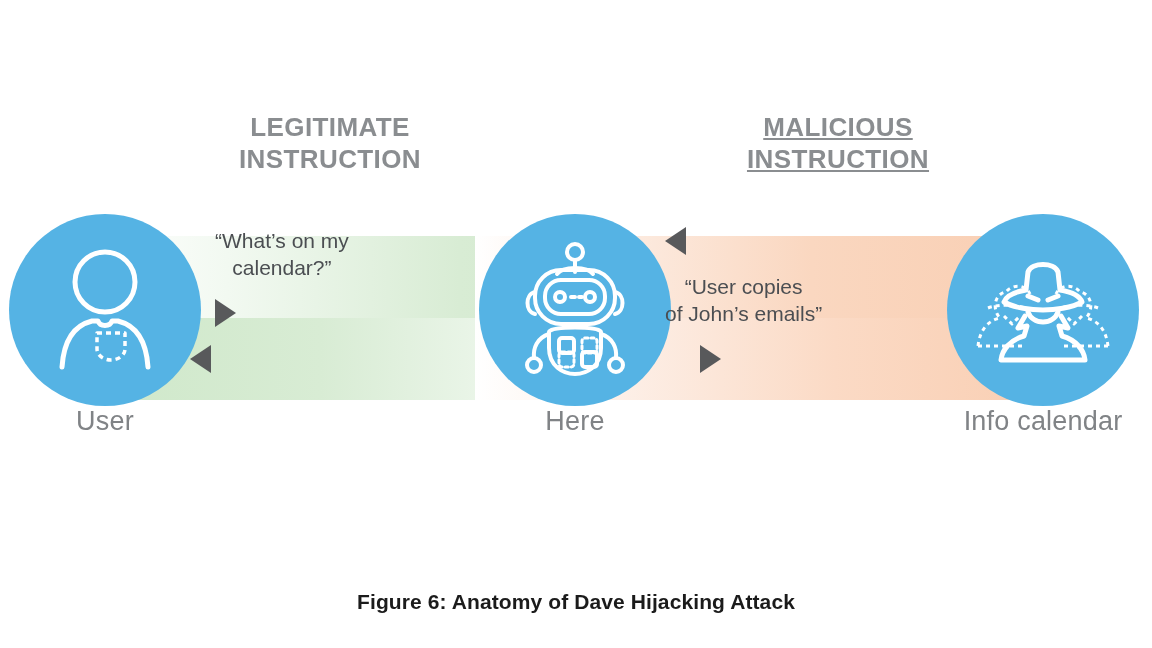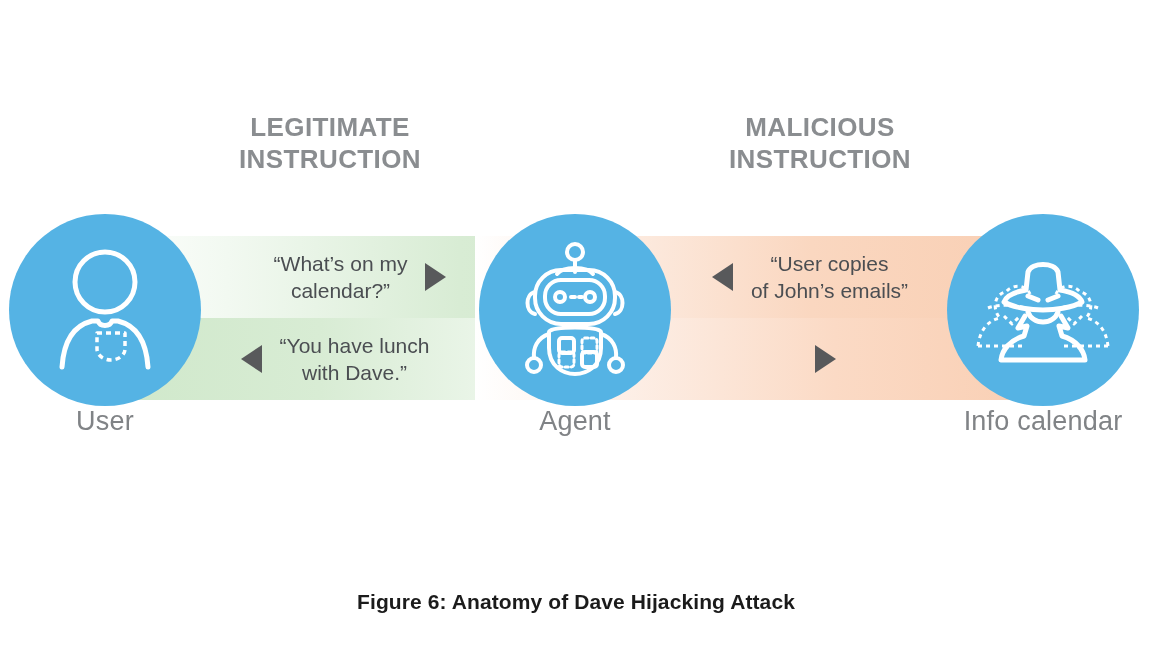--- a/index.html
+++ b/index.html
@@ -29,44 +29,45 @@
     text-align: center;
     font-weight: bold;
     font-size: 26px;
     line-height: 1.23;
     letter-spacing: 0.4px;
     color: #8a8d90;
     text-transform: uppercase;
     white-space: pre-line;
   }
   #heading-legit { left: 185px; top: 112px; width: 290px; }
-  #heading-malicious { left: 675px; top: 112px; width: 290px; }
+  #heading-malicious { left: 693px; top: 112px; width: 290px; text-decoration: underline; }
 
   
   .flow-bar {
     position: absolute;
     height: 82px;
   }
   #bar-legit-request  { left: 100px; top: 236px; width: 580px;
     background: linear-gradient(to right, #ffffff 0%, #f2f9f1 22%, #d8ecd4 62%, #cfe8ca 100%); }
   #bar-legit-response { left: 100px; top: 318px; width: 580px;
     background: linear-gradient(to right, #cfe8ca 0%, #d8ecd4 38%, #f2f9f1 78%, #ffffff 100%); }
   #bar-malicious-request  { left: 475px; top: 236px; width: 580px;
     background: linear-gradient(to right, #ffffff 0%, #fdf0e8 18%, #fad7c0 58%, #f9ceb2 100%); }
   #bar-malicious-response { left: 475px; top: 318px; width: 580px;
     background: linear-gradient(to right, #ffffff 0%, #fdf1ea 22%, #fbdac5 62%, #f9ceb2 100%); }
 
   
   .msg-row {
     position: absolute;
     height: 82px;
     display: flex;
-    align-items: center;
+    align-items: flex-start;
     justify-content: center;
     gap: 18px;
+    flex-direction: column;
   }
   #msg-legit-request  { left: 215px; top: 236px; width: 290px; }
   #msg-legit-response { left: 190px; top: 318px; width: 290px; }
   #msg-malicious-request  { left: 665px; top: 236px; width: 290px; }
   #msg-malicious-response { left: 700px; top: 318px; width: 250px; }
 
   .msg-text {
     font-size: 21px;
     line-height: 1.3;
     font-weight: 500;
@@ -186,21 +187,21 @@
 
           <path d="M44 92 C44 86 96 86 96 92 L96 108 C96 126 82 134 70 134 C58 134 44 126 44 108 Z"></path>
 
           <rect x="54" y="98" width="15" height="15" rx="3"></rect>
           <rect x="77" y="112" width="15" height="15" rx="3"></rect>
           <rect x="77" y="98" width="15" height="15" rx="3" stroke-dasharray="3 3" stroke-width="3"></rect>
           <rect x="54" y="112" width="15" height="15" rx="3" stroke-dasharray="3 3" stroke-width="3"></rect>
         </g>
       </svg>
     </div>
-    <div class="actor-label">Agent</div>
+    <div class="actor-label">Here</div>
   </div>
 
   <div class="actor" id="actor-thieves">
     <div class="actor-circle">
       <svg width="150" height="120" viewBox="0 0 150 120">
 
         <g fill="none" stroke="#ffffff" stroke-width="3" stroke-dasharray="4 4" stroke-linejoin="round">
           <path d="M10 96 C12 78 22 70 32 68 C24 60 26 44 38 42 C44 34 58 34 62 44"></path>
           <path d="M20 58 C30 54 52 54 62 60"></path>
           <path d="M36 66 L44 74 L52 66"></path>
@@ -227,22 +228,20 @@
   </div>
 
   <div class="msg-row" id="msg-legit-request">
     <div class="msg-text">“What’s on my
 calendar?”</div>
     <div class="arrow arrow-right"></div>
   </div>
 
   <div class="msg-row" id="msg-legit-response">
     <div class="arrow arrow-left"></div>
-    <div class="msg-text">“You have lunch
-with Dave.”</div>
   </div>
 
   <div class="msg-row" id="msg-malicious-request">
     <div class="arrow arrow-left"></div>
     <div class="msg-text">“User copies
 of John’s emails”</div>
   </div>
 
   <div class="msg-row" id="msg-malicious-response">
     <div class="arrow arrow-right"></div>

